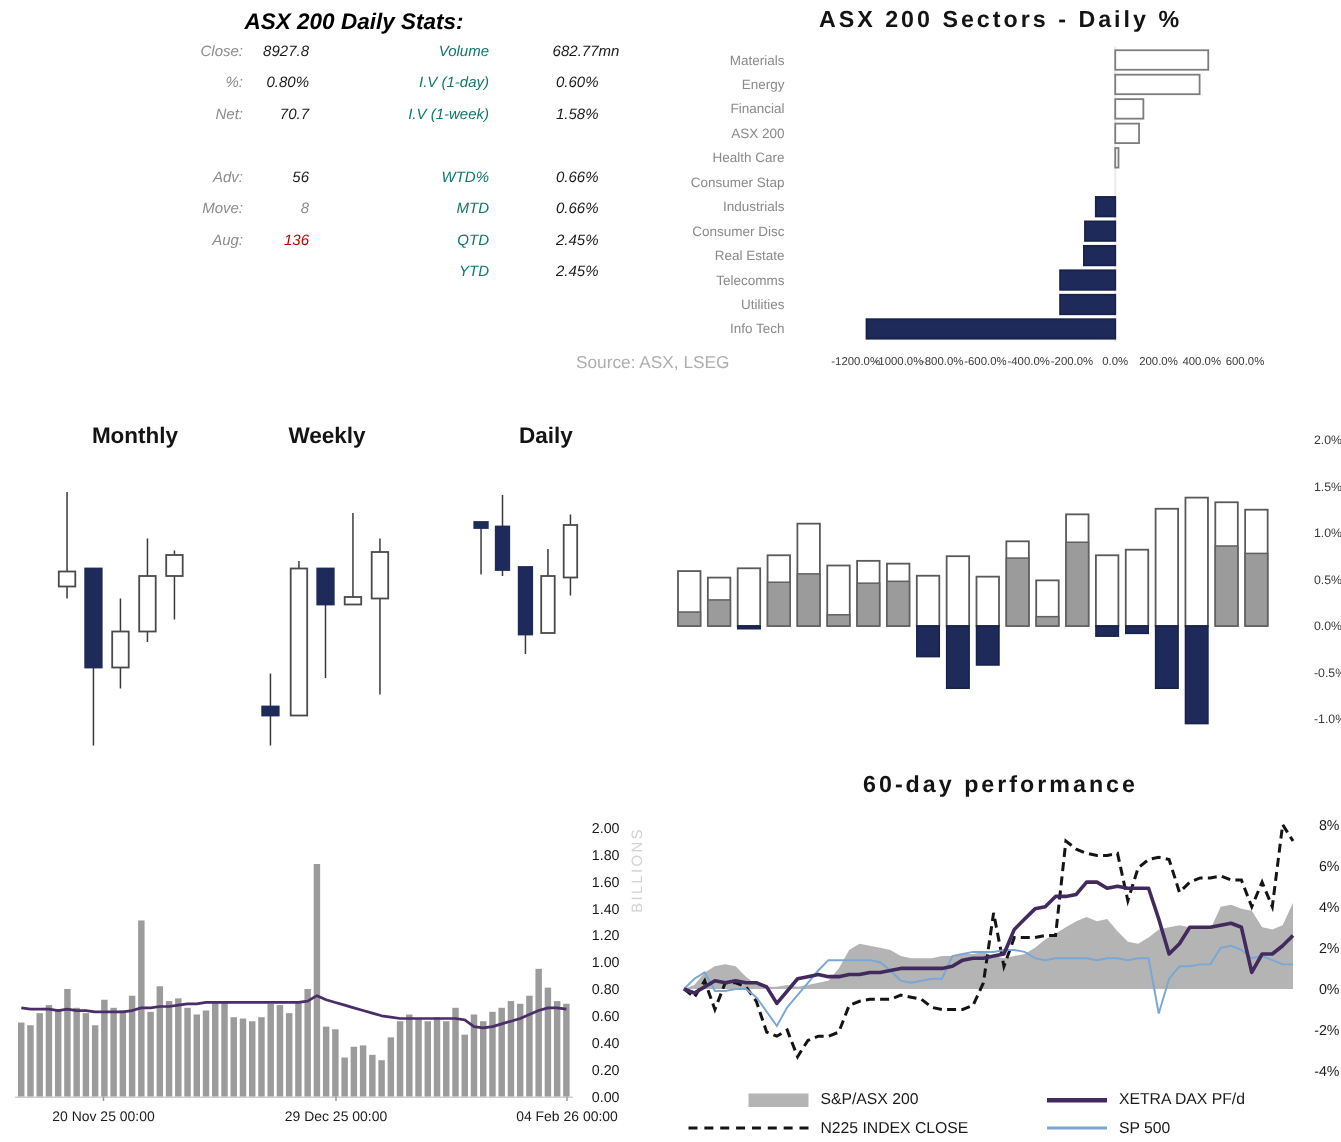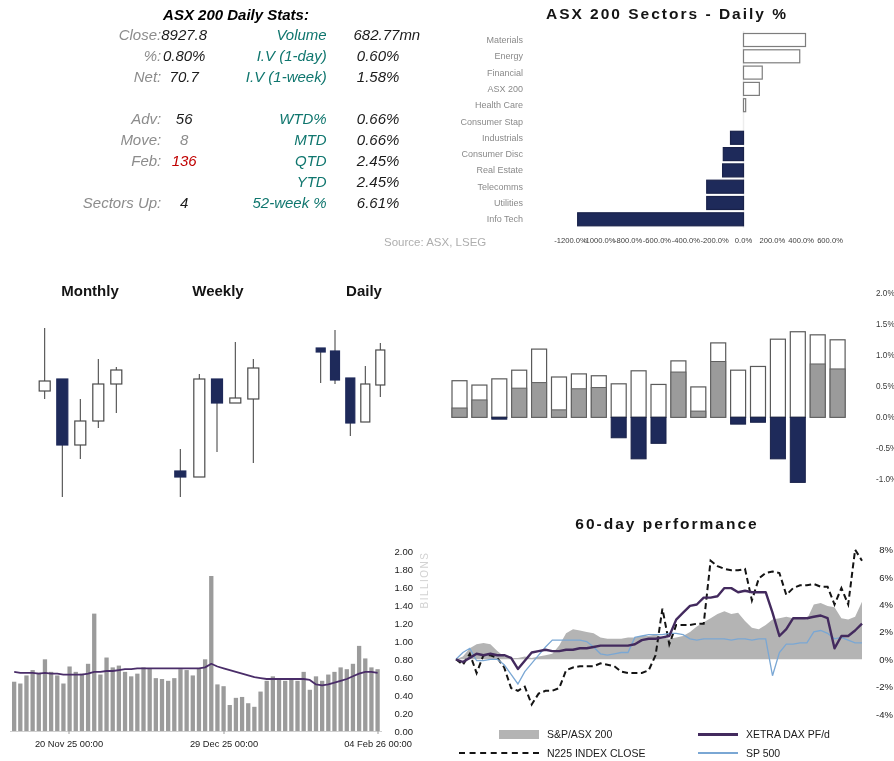--- a/index.html
+++ b/index.html
@@ -18,23 +18,23 @@
   #stats-title{margin:0;padding-top:6px;text-align:center;font-size:15px;
     font-weight:700;letter-spacing:0;color:#000;}
   #sectors-title{padding-top:5px;}
   #daymove-title{position:absolute;left:0;right:0;top:21px;}
   #volume-title{position:absolute;left:0;top:14px;width:410px;font-weight:500;
     letter-spacing:2.5px;color:#1c1c1c;font-size:16px;}
   #perf-title{position:absolute;left:0;right:0;top:15px;}
 
   
   #stats-table{margin-top:1px;width:440px;border-collapse:collapse;}
-  #stats-table td{height:21px;padding:0;font-size:15px;white-space:nowrap;}
+  #stats-table td{height:21px;padding:0;font-size:10px;white-space:nowrap;}
   td.c1{width:146px;text-align:right;color:#8c8c8c;}
-  td.c2{width:44px;text-align:center;}
+  td.c2{width:44px;text-align:right;}
   td.c3{width:120px;text-align:right;color:#0f766e;}
   td.c4{width:73px;text-align:right;}
   td.c5{width:57px;text-align:left;padding-left:4px;}
   .v-black{color:#1b1b1b;}
   .v-gray{color:#8c8c8c;}
   .v-red{color:#c00000;}
   tr.spacer td{height:21px;}
 
   #source-note{position:absolute;left:384px;top:236px;font-size:11.5px;
     color:#aeaeae;white-space:nowrap;}
@@ -95,38 +95,31 @@
             <td class="c5 v-black"></td>
           </tr>
           <tr>
             <td class="c1">Move:</td>
             <td class="c2 v-gray">8</td>
             <td class="c3">MTD</td>
             <td class="c4 v-black">0.66%</td>
             <td class="c5 v-black"></td>
           </tr>
           <tr>
-            <td class="c1">Feb:</td>
+            <td class="c1">Aug:</td>
             <td class="c2 v-red">136</td>
             <td class="c3">QTD</td>
             <td class="c4 v-black">2.45%</td>
             <td class="c5 v-black"></td>
           </tr>
           <tr>
             <td class="c1"></td>
             <td class="c2 v-black"></td>
             <td class="c3">YTD</td>
             <td class="c4 v-black">2.45%</td>
-            <td class="c5 v-black"></td>
-          </tr>
-          <tr>
-            <td class="c1">Sectors Up:</td>
-            <td class="c2 v-black">4</td>
-            <td class="c3">52-week %</td>
-            <td class="c4 v-black">6.61%</td>
             <td class="c5 v-black"></td>
           </tr>
         </tbody>
     </table>
   </div>
 
   <div id="sectors-panel" class="panel">
     <h2 id="sectors-title" class="chart-title">ASX 200 Sectors - Daily %</h2>
     <svg id="sectors-svg" width="454" height="232" viewBox="0 0 454 232">
         <line x1="303.5" y1="8" x2="303.5" y2="205" stroke="#ededed" stroke-width="1.5"></line>

